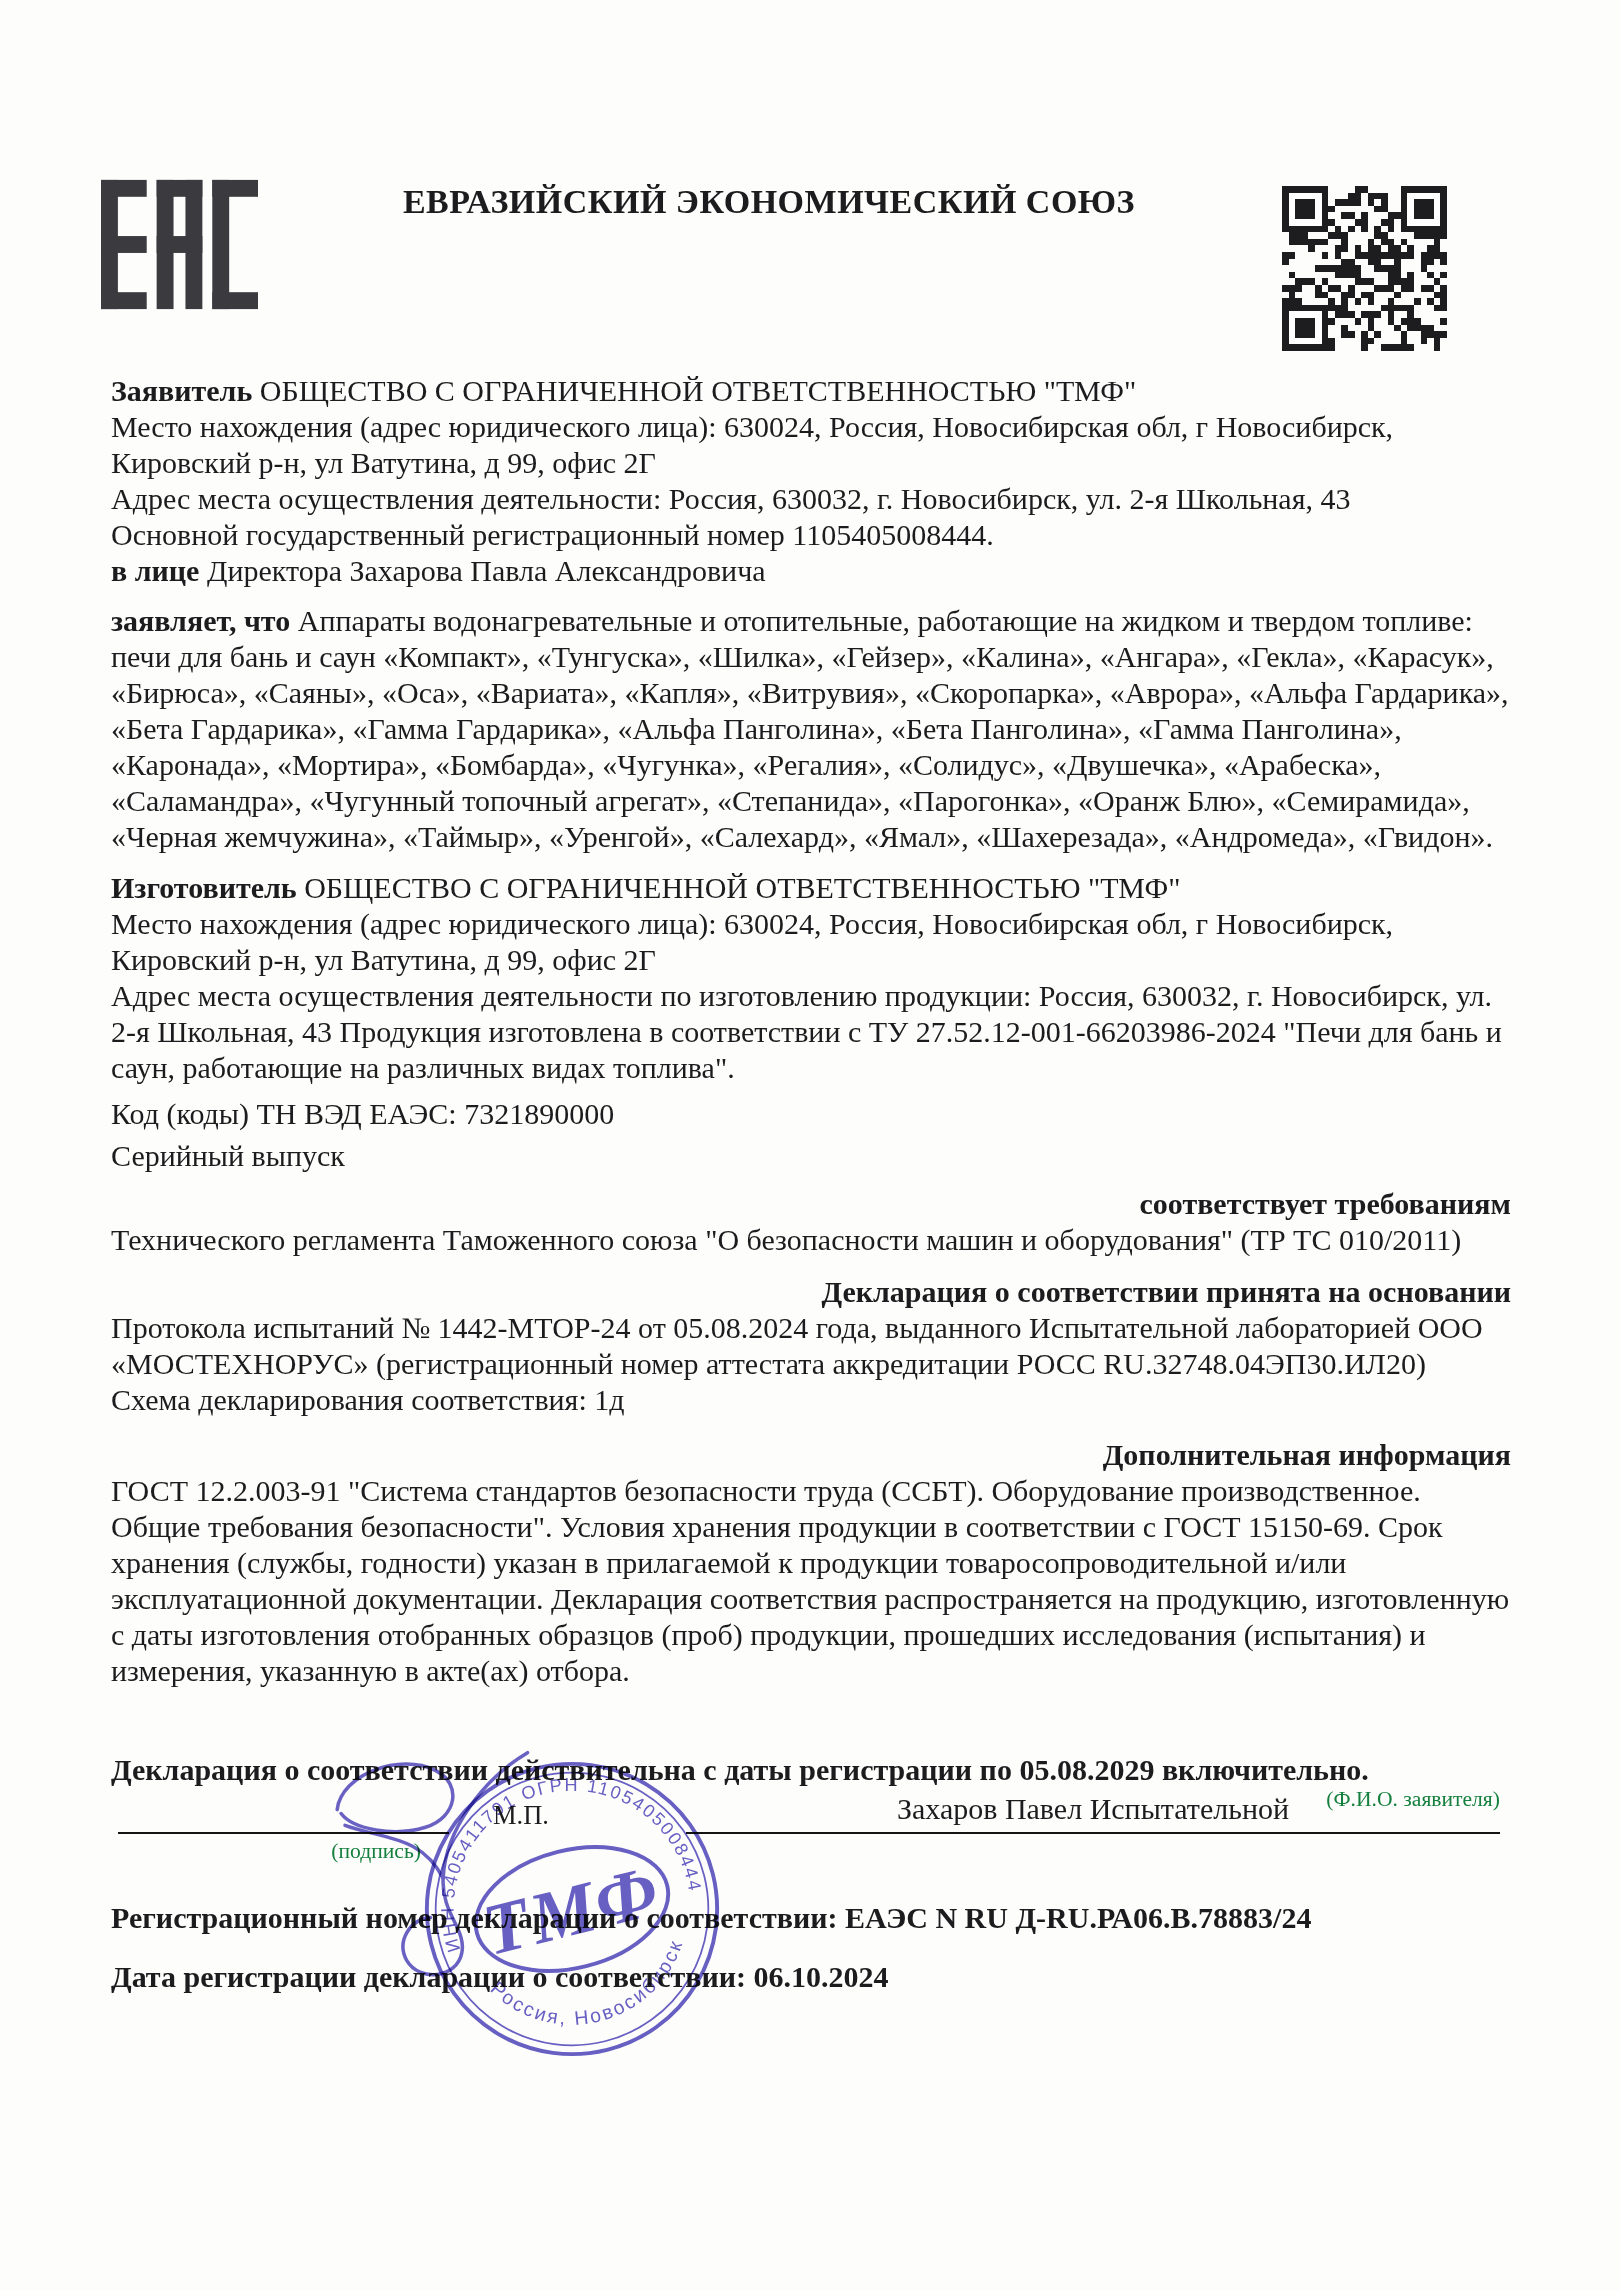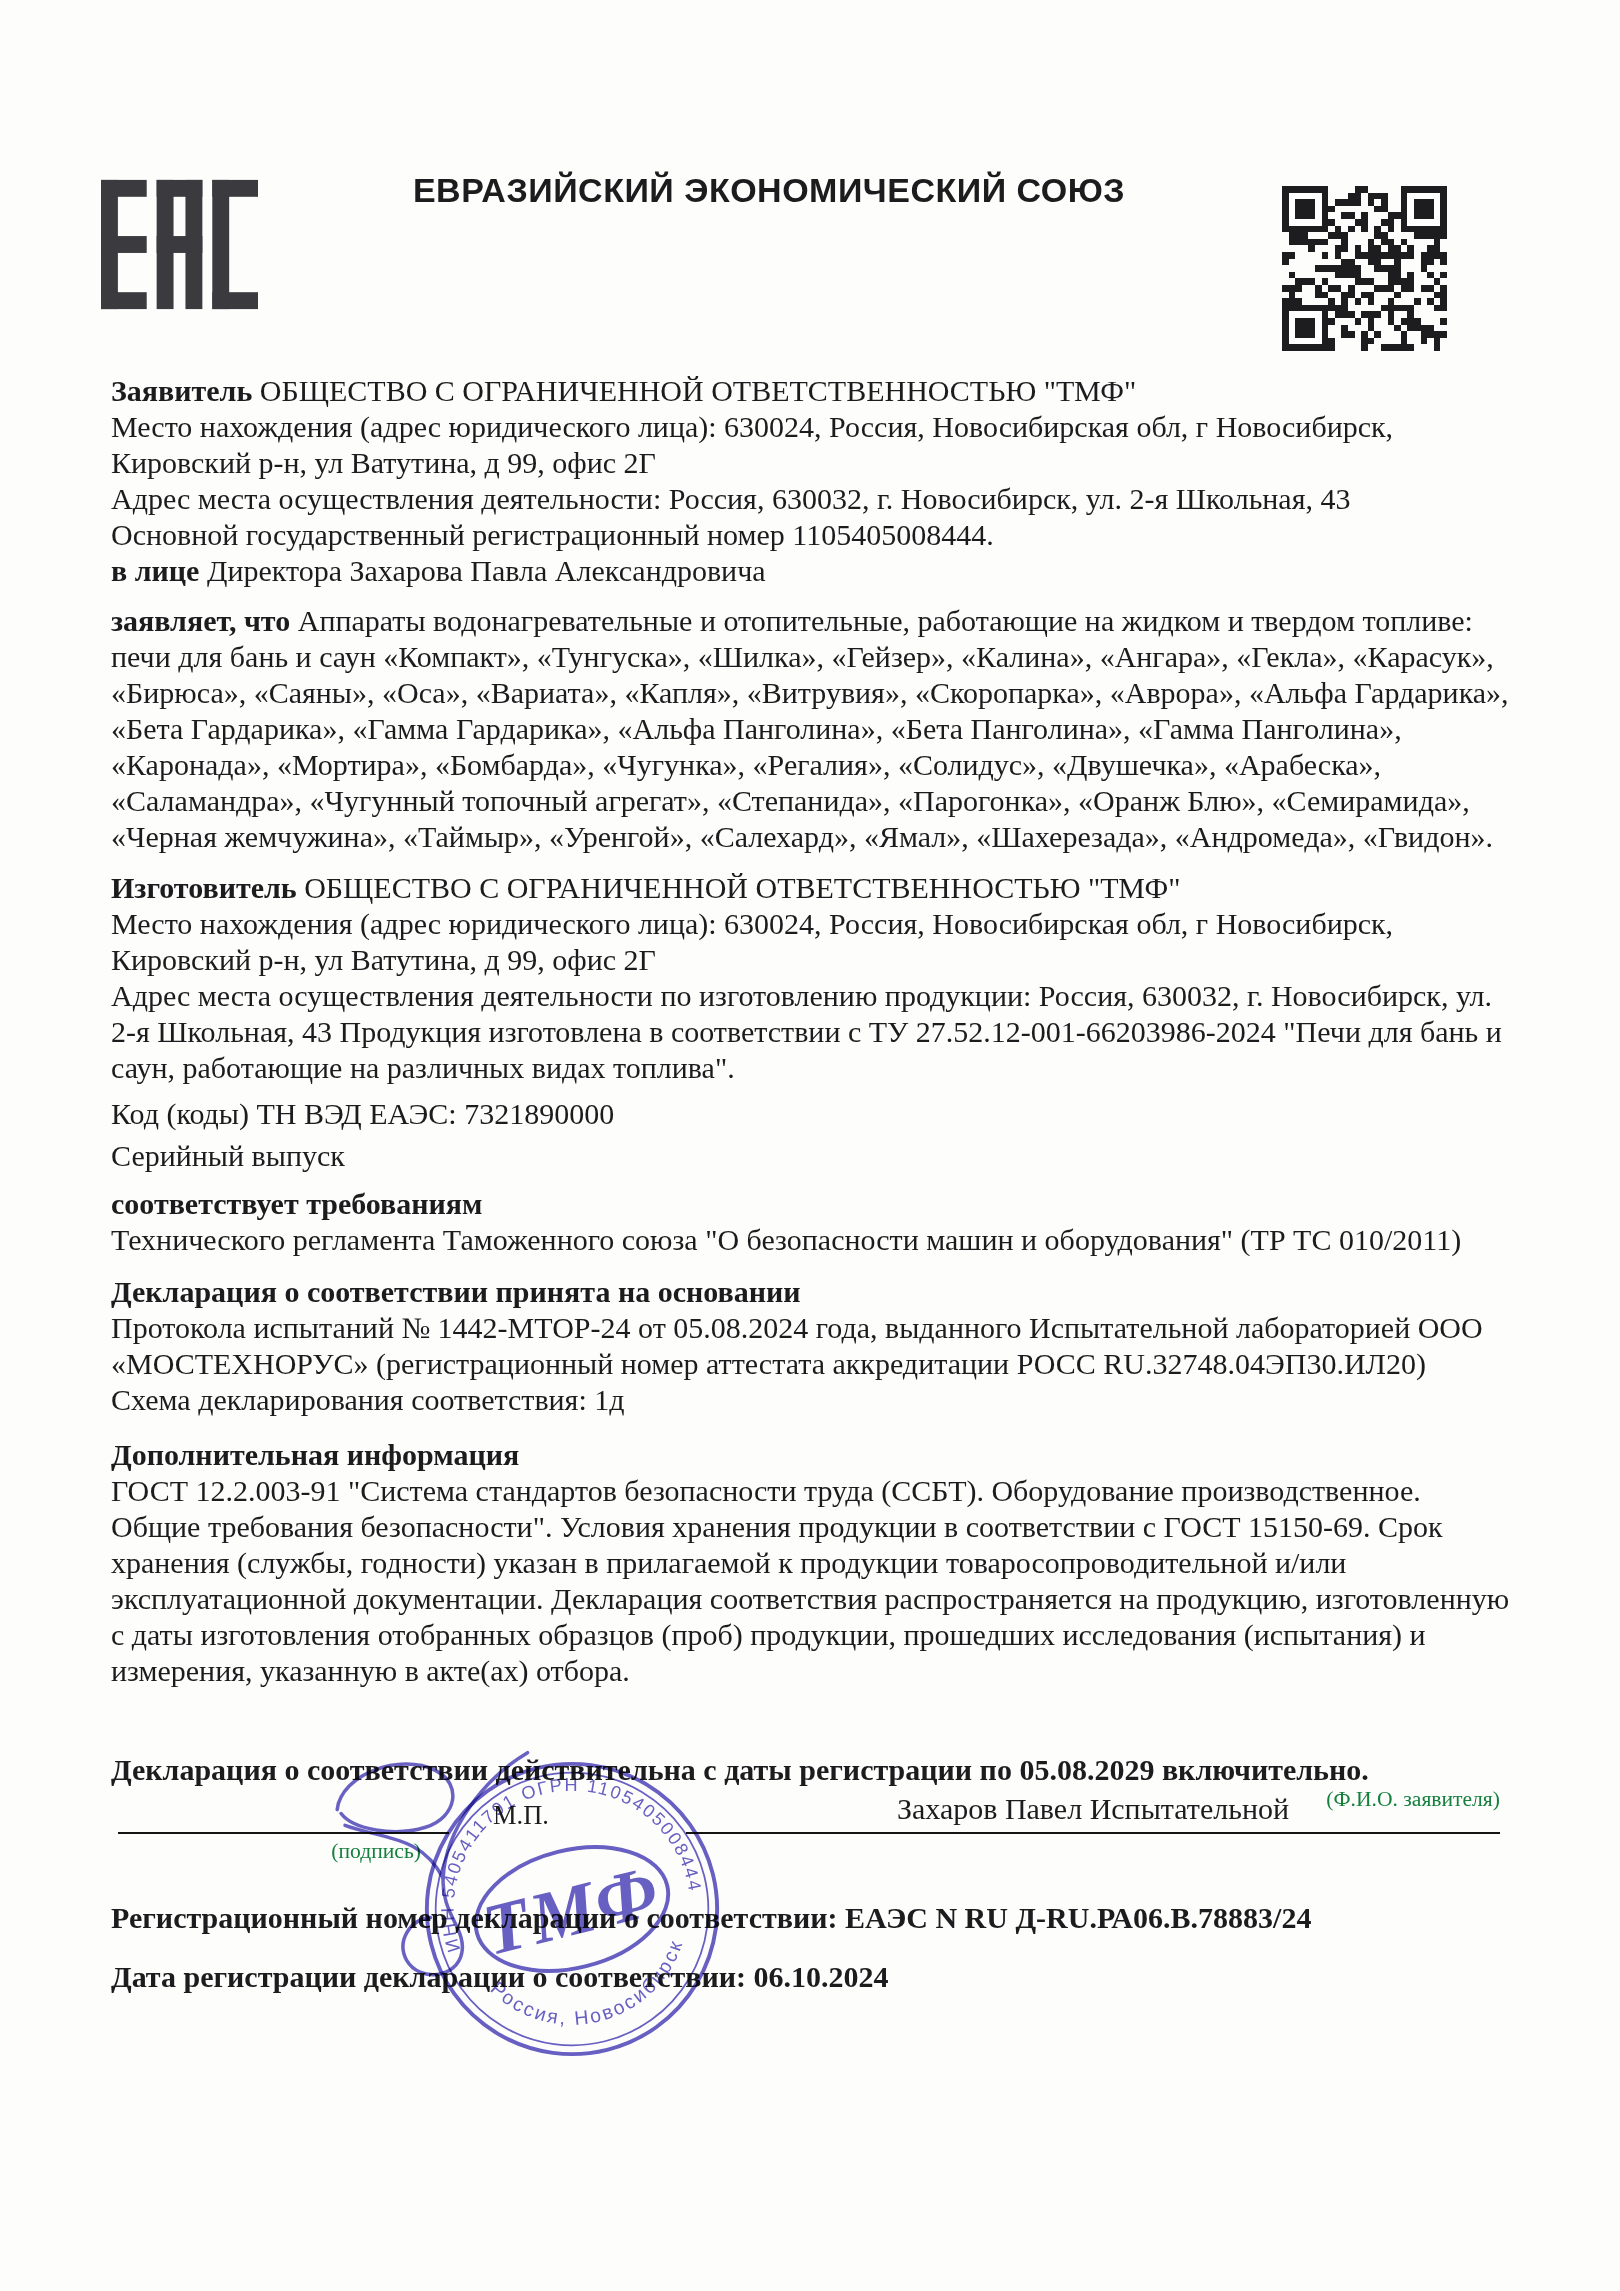--- a/index.html
+++ b/index.html
@@ -8,34 +8,34 @@
     width:1620px;height:2292px;
     margin:0 auto;
     background:#fdfdfc;
     overflow:hidden;
     font-family:"Liberation Serif", serif;
     color:#1c1c1e;
   }
   
   .eac-logo{position:absolute;left:101px;top:179px;width:157px;height:131px;opacity:.9;}
   .title-block{
-    position:absolute;left:323px;top:170px;width:892px;
+    position:absolute;left:323px;top:182px;width:892px;
     text-align:center;
-    font-family:Liberation Sans, sans-serif;
+    font-family:Liberation Serif, serif;
     font-weight:bold;font-size:34px;line-height:40px;
     letter-spacing:0.5px;
   }
   .qr{position:absolute;left:1282px;top:186px;width:165px;height:165px;}
   
   .content{
     position:absolute;left:111px;top:373px;width:1400px;
     font-size:30px;line-height:36px;
   }
   .content p{margin:0;}
-  .b{font-weight:bold;}
+  .b{font-weight:bold;text-align:right;}
   .gap-6{margin-top:5.9px!important;}
   .gap-10{margin-top:9.8px!important;}
   .gap-12{margin-top:11.8px!important;}
   .gap-14{margin-top:13.7px!important;font-family:Liberation Serif, serif;}
   .gap-16{margin-top:15.7px!important;}
   .gap-20{margin-top:19.6px!important;}
   
   .validity{
     position:absolute;left:111px;top:1753px;width:1402px;
     font-size:30px;font-weight:bold;

